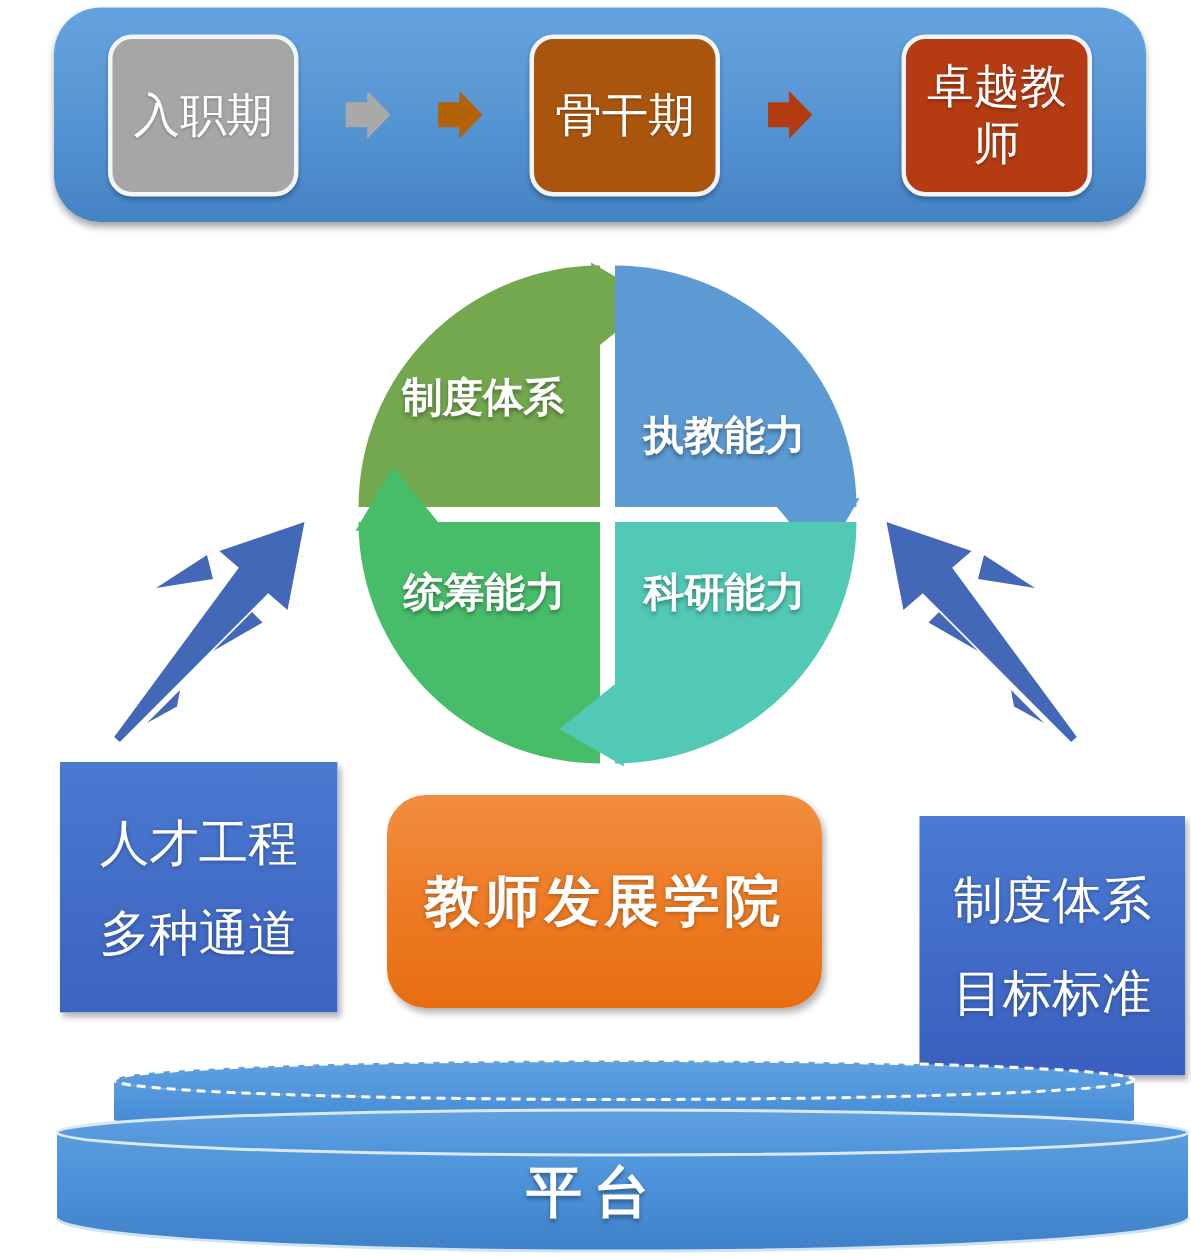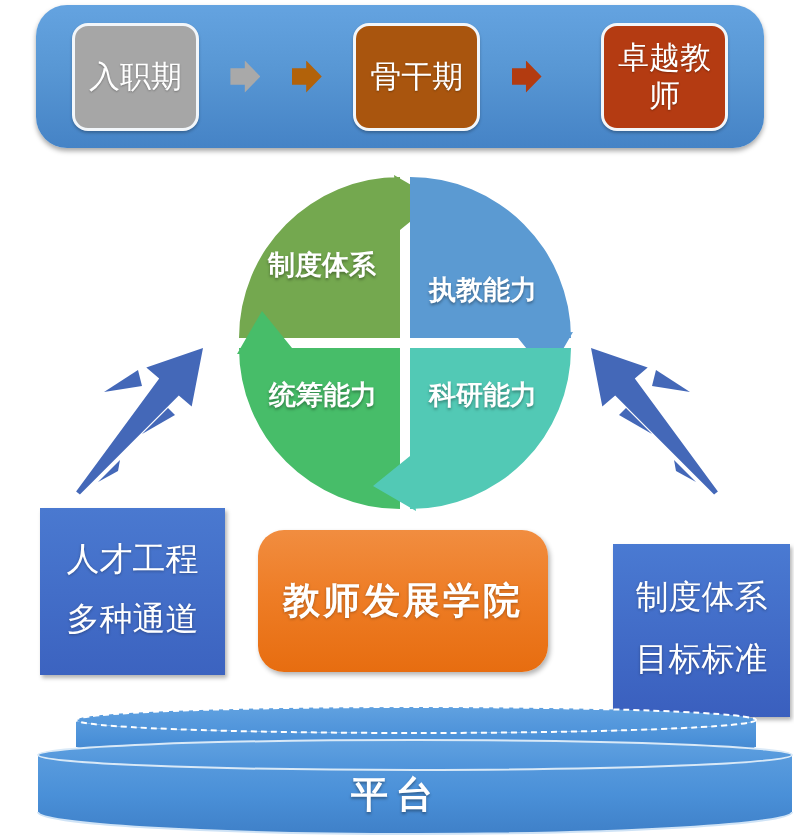--- a/index.html
+++ b/index.html
@@ -36,21 +36,20 @@
   .quad-label.tr{left:408px;top:272px;width:150px;}
   .quad-label.bl{left:248px;top:377px;width:150px;}
   .quad-label.br{left:408px;top:377px;width:150px;}
   
   .side-arrows-svg{position:absolute;left:0;top:330px;width:794px;height:180px;overflow:visible;}
   
   .pillar{
     position:absolute;color:#fff;display:flex;flex-direction:column;
     align-items:center;justify-content:center;text-align:center;
     text-shadow:0 1px 3px rgba(0,0,0,.3);
-    font-family:Liberation Mono, monospace;
   }
   .pillar-left{
     left:40px;top:508px;width:185px;height:167px;
     background:linear-gradient(180deg,#4a79d0 0%,#3c63c0 100%);
     font-size:33px;line-height:60px;box-shadow:2px 3px 4px rgba(0,0,0,.3);
   }
   .pillar-right{
     left:613px;top:503px;width:177px;height:173px;
     background:linear-gradient(180deg,#4a7ad2 0%,#3a5fbe 100%);
     font-size:33px;line-height:62px;box-shadow:2px 3px 4px rgba(0,0,0,.3);margin-top:41px;

